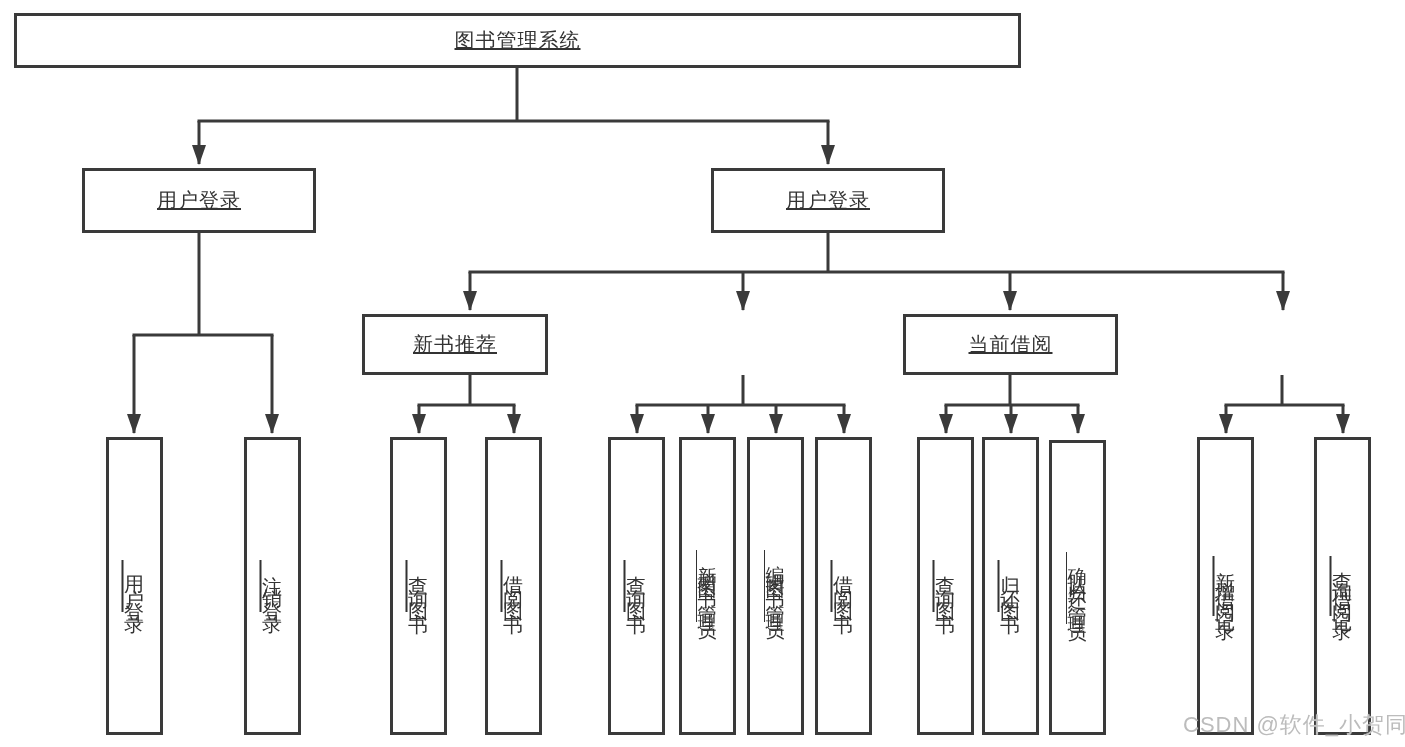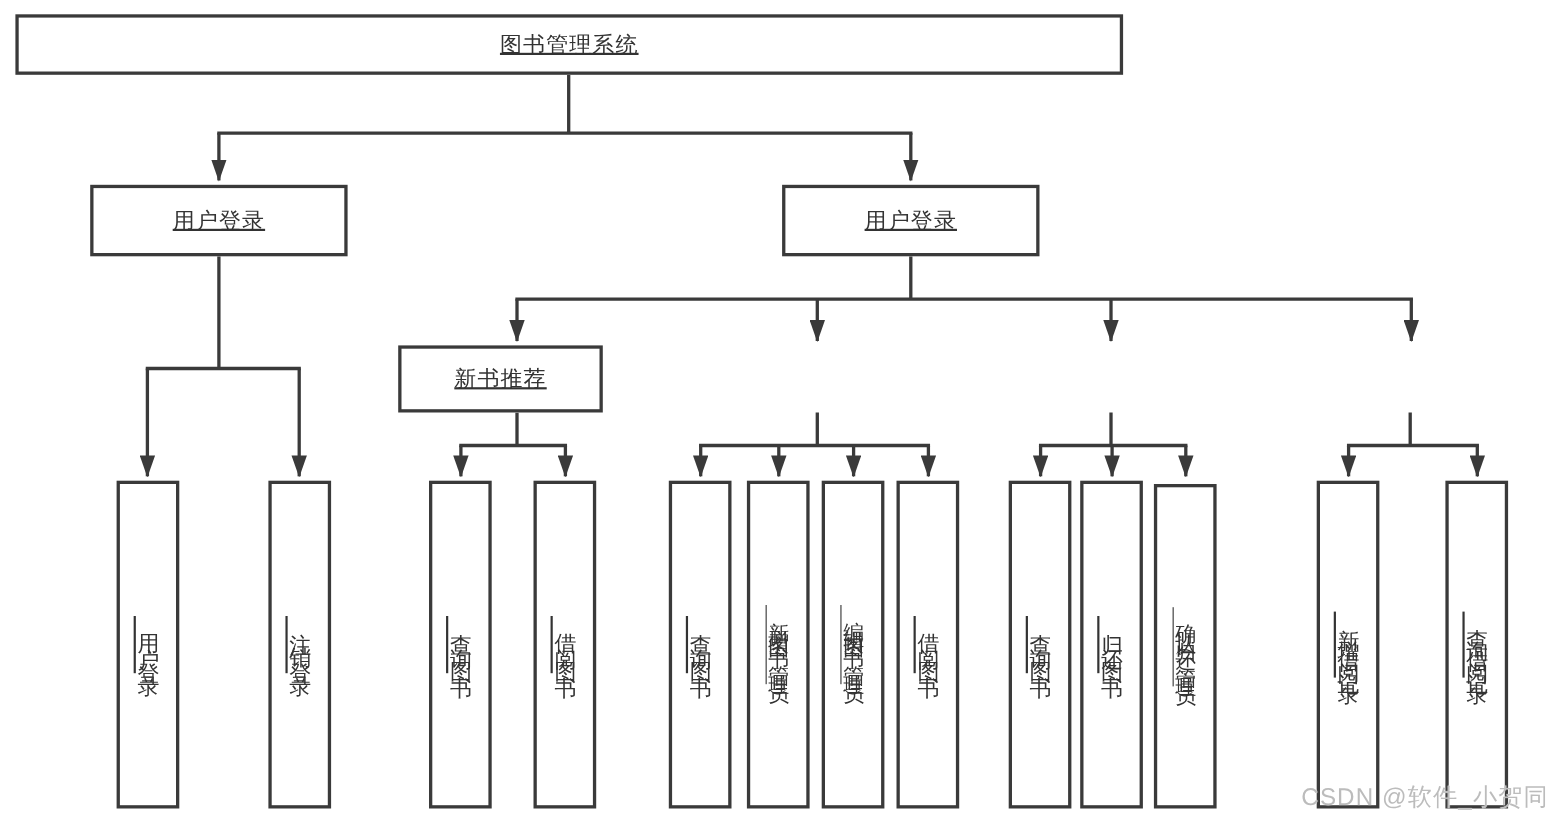--- a/index.html
+++ b/index.html
@@ -101,20 +101,21 @@
       <line x1="1343" y1="405" x2="1343" y2="433" marker-end="url(#ah)"></line>
     </g>
   </svg>
 
   <div class="box hbox" style="left:14px;top:13px;width:1007px;height:55px">图书管理系统</div>
 
   <div class="box hbox" style="left:82px;top:168px;width:234px;height:65px">用户登录</div>
   <div class="box hbox" style="left:711px;top:168px;width:234px;height:65px">用户登录</div>
 
   <div class="box hbox" style="left:362px;top:314px;width:186px;height:61px">新书推荐</div>
+  <div class="box hbox" style="left:903px;top:314px;width:215px;height:61px">当前借阅</div>
 
   <div class="box vbox" style="left:106px;top:437px;width:57px;height:298px">
     <span>用户登录</span>
   </div>
   <div class="box vbox" style="left:244px;top:437px;width:57px;height:298px">
     <span>注销登录</span>
   </div>
 
   <div class="box vbox" style="left:390px;top:437px;width:57px;height:298px">
     <span>查询图书</span>

